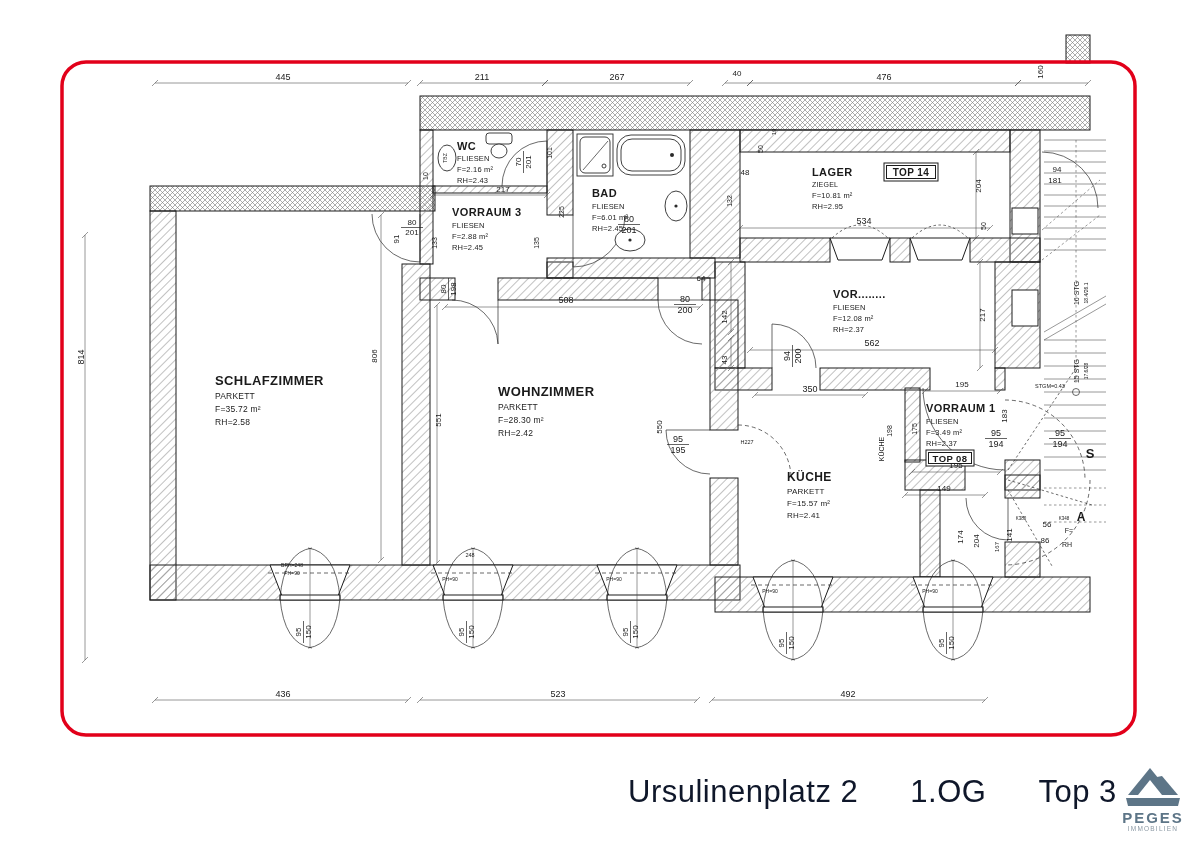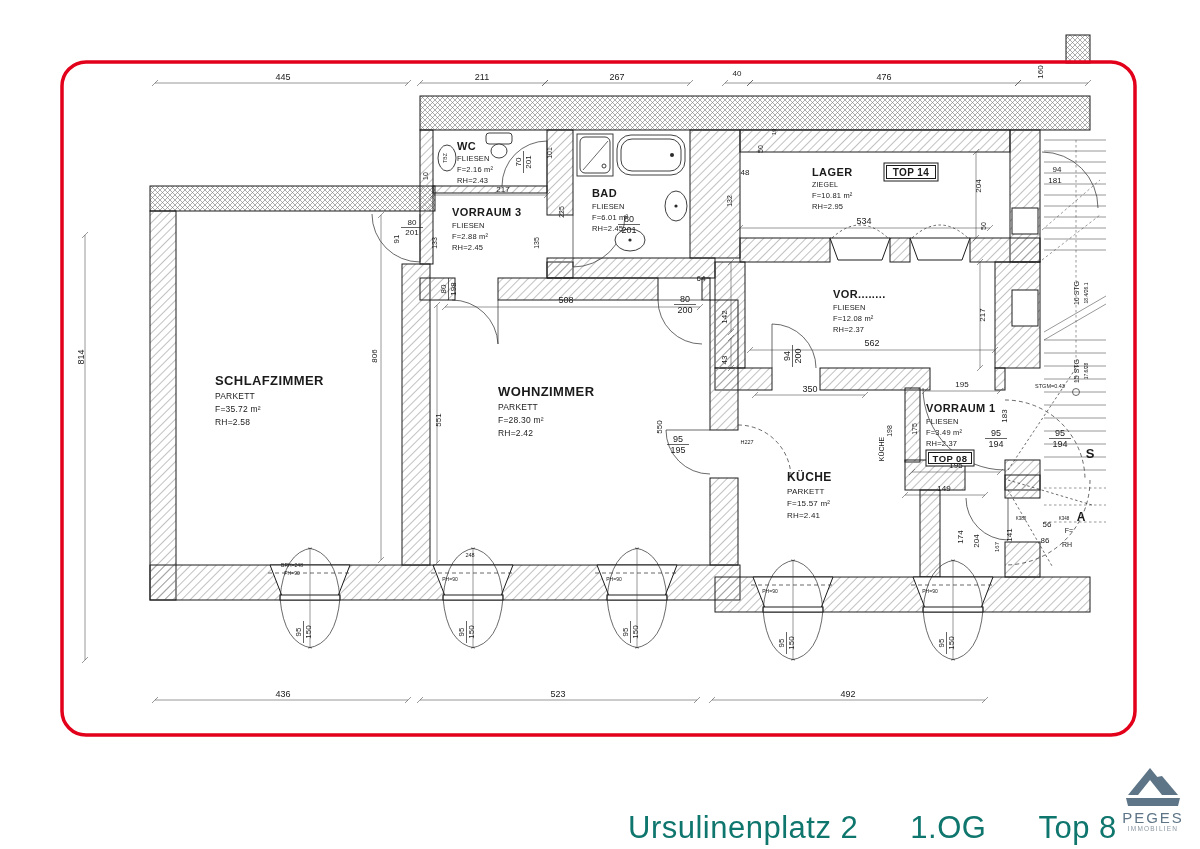--- a/index.html
+++ b/index.html
@@ -11,23 +11,23 @@
   .ln{stroke:#1c1c1c;fill:none;stroke-width:1;}
   .thin{stroke:#2a2a2a;fill:none;stroke-width:0.7;}
   .vthin{stroke:#444;fill:none;stroke-width:0.55;}
   .dash{stroke-dasharray:4 3;}
   .fdash{stroke-dasharray:2.5 2.5;}
   .white{fill:#fff;}
   .fix{fill:#fff;stroke:#2a2a2a;stroke-width:0.9;}
   .roomname{font-weight:bold;letter-spacing:0.4px;}
   .roomline{letter-spacing:0.2px;}
   .footer{position:absolute;top:774px;left:628px;display:flex;gap:52px;
-          font-size:31px;color:#0f766e;letter-spacing:0.5px;margin-top:36px;}
+          font-size:31px;color:#0f172a;letter-spacing:0.5px;}
   .logo{position:absolute;top:765px;left:1120px;width:66px;text-align:center;}
-  .logo .nm{font-weight:normal;font-size:15px;letter-spacing:2px;line-height:14px;}
+  .logo .nm{font-weight:bold;font-size:15px;letter-spacing:2px;line-height:14px;}
   .logo .sb{font-size:6.5px;letter-spacing:1.2px;line-height:8px;}
 </style>
 </head>
 <body>
 
 <div class="stage">
 
 <svg id="plan" width="1200" height="765" viewBox="0 0 1200 765">
   <defs>
     <pattern id="dh" width="6" height="6" patternUnits="userSpaceOnUse" patternTransform="rotate(45)">
@@ -683,21 +683,21 @@
         </g>
       </g>
 
   <rect x="62" y="62" width="1073" height="673" rx="24" fill="none" stroke-width="3.5" stroke="#e2001a"></rect>
 </svg>
 
 
 <div class="footer">
   <span>Ursulinenplatz 2</span>
   <span>1.OG</span>
-  <span>Top 8</span>
+  <span>Top 3</span>
 </div>
 <div class="logo">
   <svg width="62" height="42" viewBox="0 0 62 42">
     <path d="M6 30 L28 3 L50 30 Z" fill="#5d7587"></path>
     <path d="M16 30 L28 15 L40 30 Z" fill="#ffffff"></path>
     <path d="M30 13 L44 30 L56 30 L40 11 Z" fill="#5d7587"></path>
     <path d="M4 33 L58 33 L56 41 L6 41 Z" fill="#5d7587"></path>
   </svg>
   <div class="nm" style="color:#5d7587">PEGES</div>
   <div class="sb" style="color:#8b99a4">IMMOBILIEN</div>

